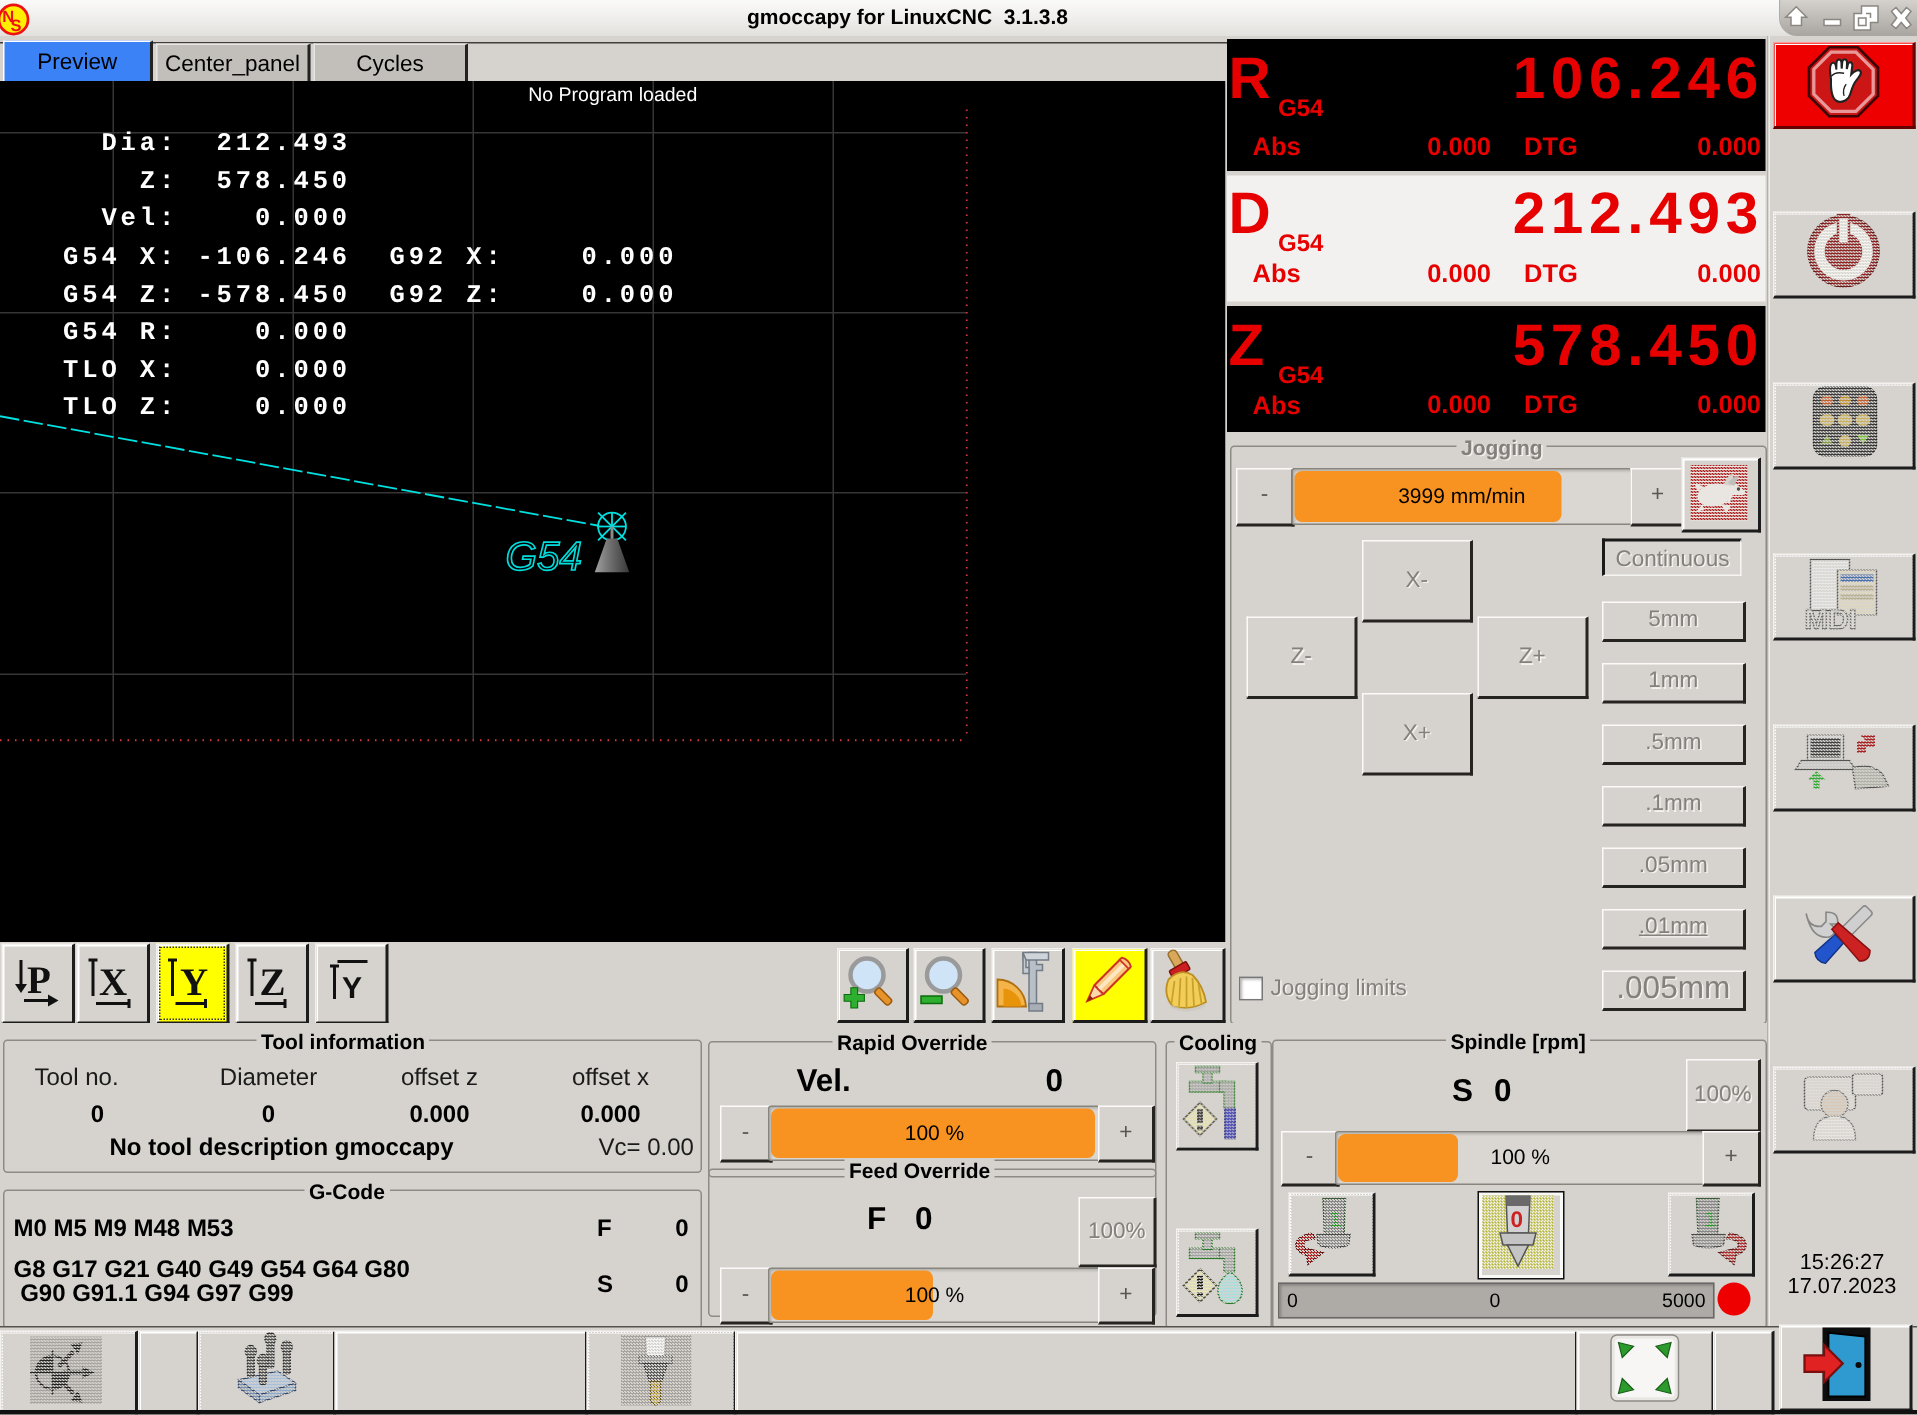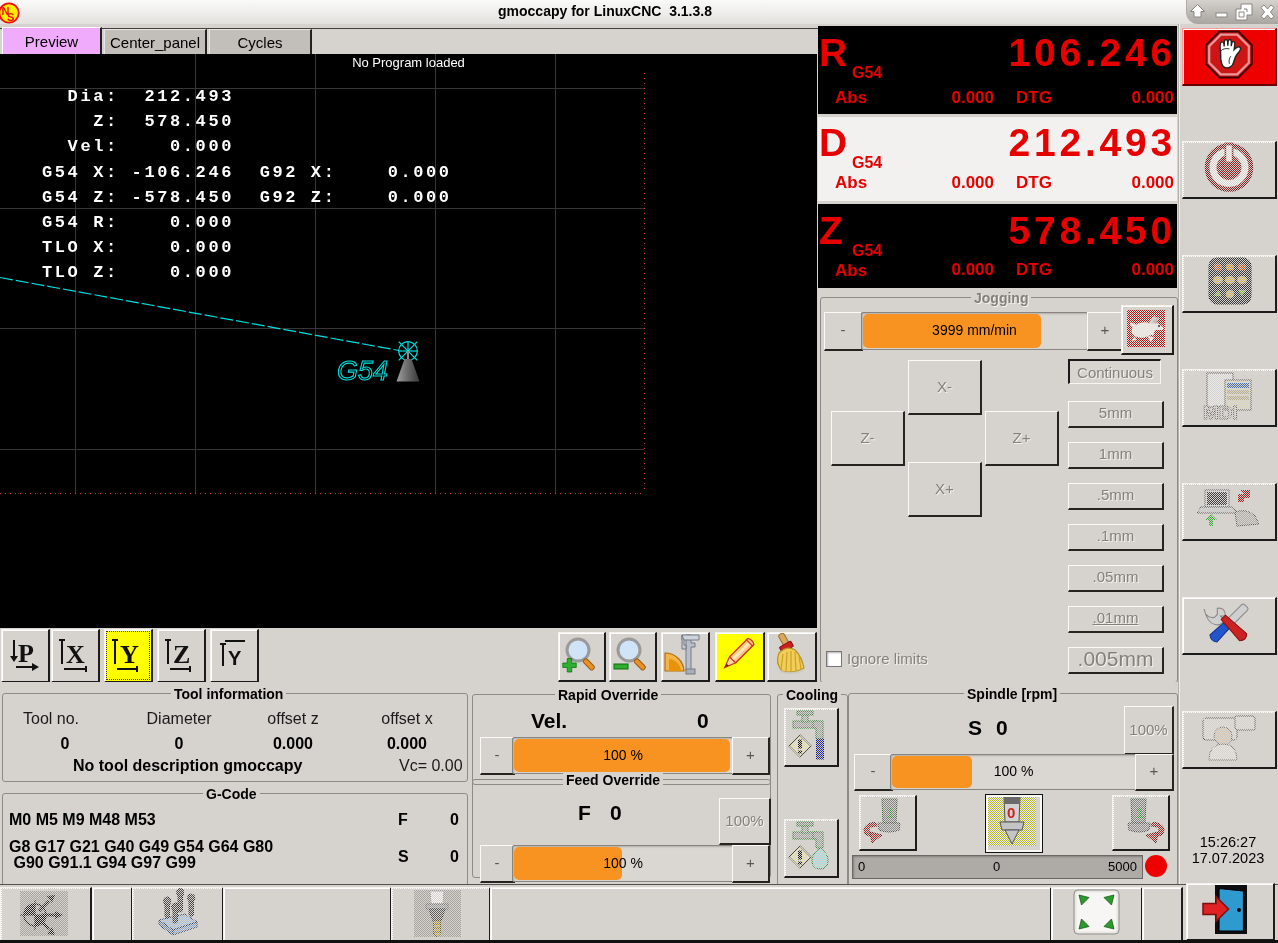--- a/index.html
+++ b/index.html
@@ -52,21 +52,21 @@
     <g fill="none" stroke="#8a8782" stroke-width="1">
       <path d="M58 9 L61 9 L61 12"></path>
     </g>
     <path d="M53 12 h5 v5 h-5 z" fill="none" stroke="#8a8782"></path>
     <path d="M75 6 L78 3.5 L81.5 7.5 L85 3.5 L88 6 L84.5 10.5 L88 15 L85 17.5 L81.5 13.5 L78 17.5 L75 15 L78.5 10.5 Z" fill="#fff" stroke="#8a8782" stroke-width="1" transform="translate(0,1.5)"></path>
   </svg>
   </div>
 
 <div class="abs" id="tabs" style="left:0;top:24px;width:1278px;height:30px;background:#d6d3ce;">
   <div class="abs" style="left:0;top:4px;width:818px;height:1px;background:#403e3a;"></div>
-  <div class="abs" style="left:2px;top:3px;width:100px;height:27px;background:#f0abfc;border-top:1px solid #fff;border-left:1px solid #fff;border-right:2px solid #222;text-align:center;font-size:15px;color:#000;padding-top:5px;box-sizing:border-box;">Preview</div>
+  <div class="abs" style="left:2px;top:3px;width:100px;height:27px;background:#3b82f6;border-top:1px solid #fff;border-left:1px solid #fff;border-right:2px solid #222;text-align:center;font-size:15px;color:#000;padding-top:5px;box-sizing:border-box;">Preview</div>
   <div class="abs" style="left:104px;top:5px;width:103px;height:25px;background:#c2bfba;border-top:1px solid #e8e6e3;border-left:1px solid #e8e6e3;border-right:2px solid #222;text-align:center;font-size:15px;color:#000;padding-top:4px;box-sizing:border-box;">Center_panel</div>
   <div class="abs" style="left:209px;top:5px;width:103px;height:25px;background:#c2bfba;border-top:1px solid #e8e6e3;border-left:1px solid #e8e6e3;border-right:2px solid #222;text-align:center;font-size:15px;color:#000;padding-top:4px;box-sizing:border-box;">Cycles</div>
 </div>
 
 <div class="abs" id="preview" style="left:0;top:54px;width:817px;height:574px;background:#000;">
   <svg class="abs" style="left:0;top:0" width="817" height="574" viewBox="0 0 817 574">
     <g stroke="#363636" stroke-width="1">
       <line x1="75.5" y1="0" x2="75.5" y2="439"></line>
       <line x1="195.5" y1="0" x2="195.5" y2="439"></line>
       <line x1="315.5" y1="0" x2="315.5" y2="439"></line>
@@ -183,21 +183,21 @@
   <div class="abs gtxt" style="left:1068px;top:359px;width:93px;height:25px;text-align:center;font-size:15px;line-height:24px;background:#d8d5d0;border-top:2px solid #1a1a1a;border-left:2px solid #1a1a1a;border-right:1px solid #f6f5f2;border-bottom:1px solid #f6f5f2;box-sizing:border-box;">Continuous</div>
   <div class="btn2 gtxt" style="left:1068px;top:401px;width:93px;height:24px;text-align:center;font-size:15px;line-height:22px;">5mm</div>
   <div class="btn2 gtxt" style="left:1068px;top:442px;width:93px;height:24px;text-align:center;font-size:15px;line-height:22px;">1mm</div>
   <div class="btn2 gtxt" style="left:1068px;top:483px;width:93px;height:24px;text-align:center;font-size:15px;line-height:22px;">.5mm</div>
   <div class="btn2 gtxt" style="left:1068px;top:524px;width:93px;height:24px;text-align:center;font-size:15px;line-height:22px;">.1mm</div>
   <div class="btn2 gtxt" style="left:1068px;top:565px;width:93px;height:24px;text-align:center;font-size:15px;line-height:22px;">.05mm</div>
   <div class="btn2 gtxt" style="left:1068px;top:606px;width:93px;height:24px;text-align:center;font-size:15px;line-height:22px;text-decoration:underline;">.01mm</div>
   <div class="btn2 gtxt" style="left:1068px;top:647px;width:93px;height:24px;text-align:center;font-size:21px;line-height:22px;">.005mm</div>
 
   <div class="abs" style="left:826px;top:651px;width:14px;height:14px;background:#fff;border:1px solid #777;box-shadow:inset 1px 1px 2px rgba(0,0,0,.3);"></div>
-  <div class="abs gtxt" style="left:847px;top:650px;font-size:15px;">Ignore limits</div>
+  <div class="abs gtxt" style="left:847px;top:650px;font-size:15px;">Jogging limits</div>
 </div>
 
 <div id="toolbar">
   <div class="abs" style="left:0;top:628px;width:817px;height:54px;background:#d6d3ce;"></div>
 
   <div class="btn" style="left:1px;top:629px;width:46px;height:51px;">
     <svg width="44" height="47" viewBox="0 0 44 47">
       <text x="16" y="32" font-family="Liberation Serif" font-size="26" font-weight="bold" fill="#111">P</text>
       <g stroke="#111" stroke-width="2" fill="none">
         <line x1="12" y1="10" x2="12" y2="30"></line>

